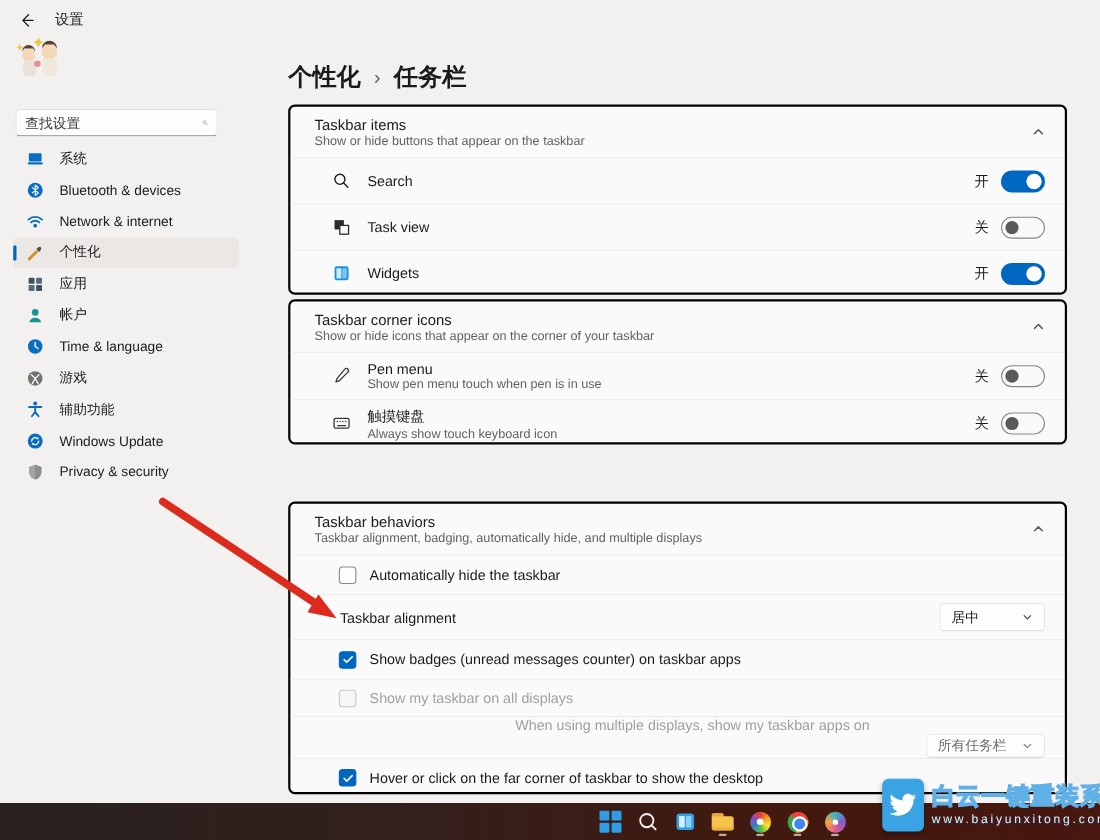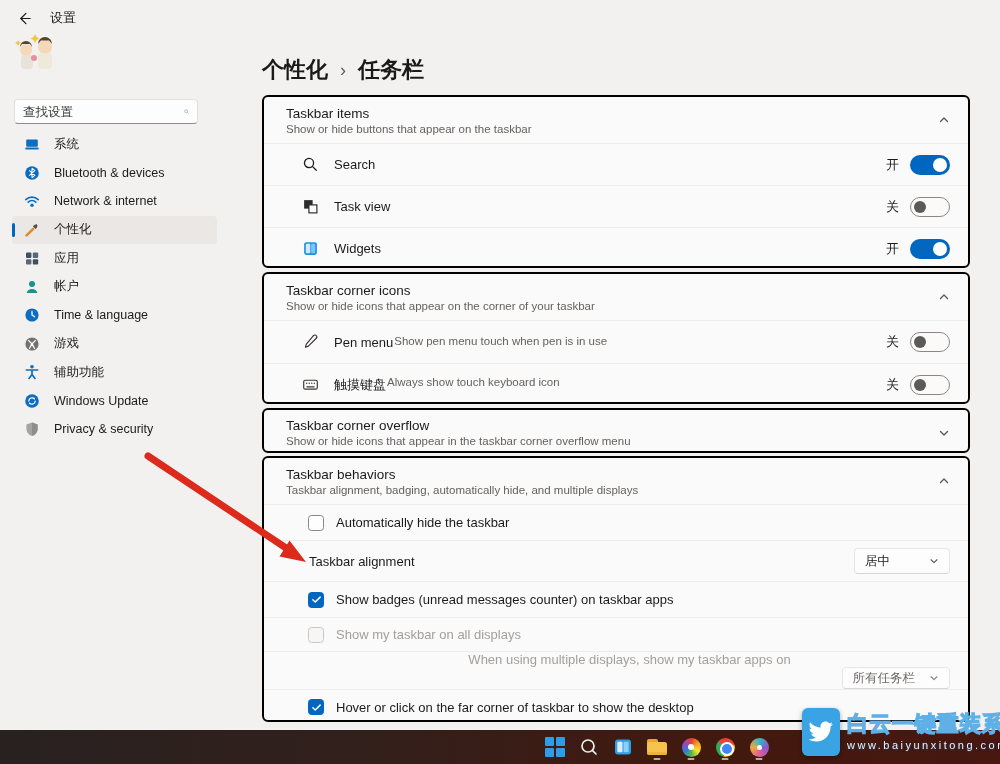--- a/index.html
+++ b/index.html
@@ -41,21 +41,21 @@
     border-radius:6px; overflow:hidden; }
   .exp-header { display:flex; align-items:center; padding:0 18px 0 22px; }
   .exp-text { display:flex; flex-direction:column; gap:2px; }
   .exp-title { font-size:13.5px; color:#1b1b1b; }
   .exp-sub { font-size:11.5px; color:#64625f; }
   .chev { margin-left:auto; display:flex; }
 
   .row { display:flex; align-items:center; border-top:1px solid #efedeb; padding:0 18px 0 38px; }
   .row-icon { width:18px; height:18px; margin-right:14px; display:flex; flex:0 0 18px; }
   .row-label { font-size:13px; color:#1b1b1b; }
-  .row-2line { display:flex; flex-direction:row; gap:1px; }
+  .row-2line { display:flex; flex-direction:column; gap:1px; }
   .row-desc { font-size:11.5px; color:#64625f; }
 
   .ctl { margin-left:auto; display:flex; align-items:center; gap:11px; }
   .state { font-size:13px; color:#1b1b1b; }
   .toggle { width:40px; height:20px; border-radius:10px; position:relative; cursor:pointer; }
   .toggle.on { background:#0067c0; }
   .toggle.on .knob { position:absolute; right:3px; top:3px; width:14px; height:14px; border-radius:50%; background:#fff; }
   .toggle.off { background:#fbfaf9; border:1px solid #8a8886; }
   .toggle.off .knob { position:absolute; left:3px; top:3px; width:12px; height:12px; border-radius:50%; background:#5c5a58; }
 
@@ -363,33 +363,20 @@
       </div>
       <span class="ctl">
           <span class="state">关</span>
           <span class="toggle off">
             <span class="knob"></span>
           </span>
         </span>
     </div>
   </section>
 
-  <section class="card" style="top:408px; height:45px;">
-    <div class="exp-header" style="height:45px;">
-      <div class="exp-text">
-        <div class="exp-title">Taskbar corner overflow</div>
-        <div class="exp-sub">Show or hide icons that appear in the taskbar corner overflow menu</div>
-      </div>
-      <span class="chev">
-          <svg width="12" height="12" viewBox="0 0 12 12">
-            <path d="M2.5 4.5 L6 8 l3.5-3.5" stroke="#5d5b58" stroke-width="1.4" fill="none" stroke-linecap="round" stroke-linejoin="round"></path>
-          </svg>
-        </span>
-    </div>
-  </section>
 
   <section class="card" style="top:456px; height:266px;">
     <div class="exp-header" style="height:46px;">
       <div class="exp-text">
         <div class="exp-title">Taskbar behaviors</div>
         <div class="exp-sub">Taskbar alignment, badging, automatically hide, and multiple displays</div>
       </div>
       <span class="chev">
           <svg width="12" height="12" viewBox="0 0 12 12">
             <path d="M2.5 7.5 L6 4 l3.5 3.5" stroke="#5d5b58" stroke-width="1.4" fill="none" stroke-linecap="round" stroke-linejoin="round"></path>

